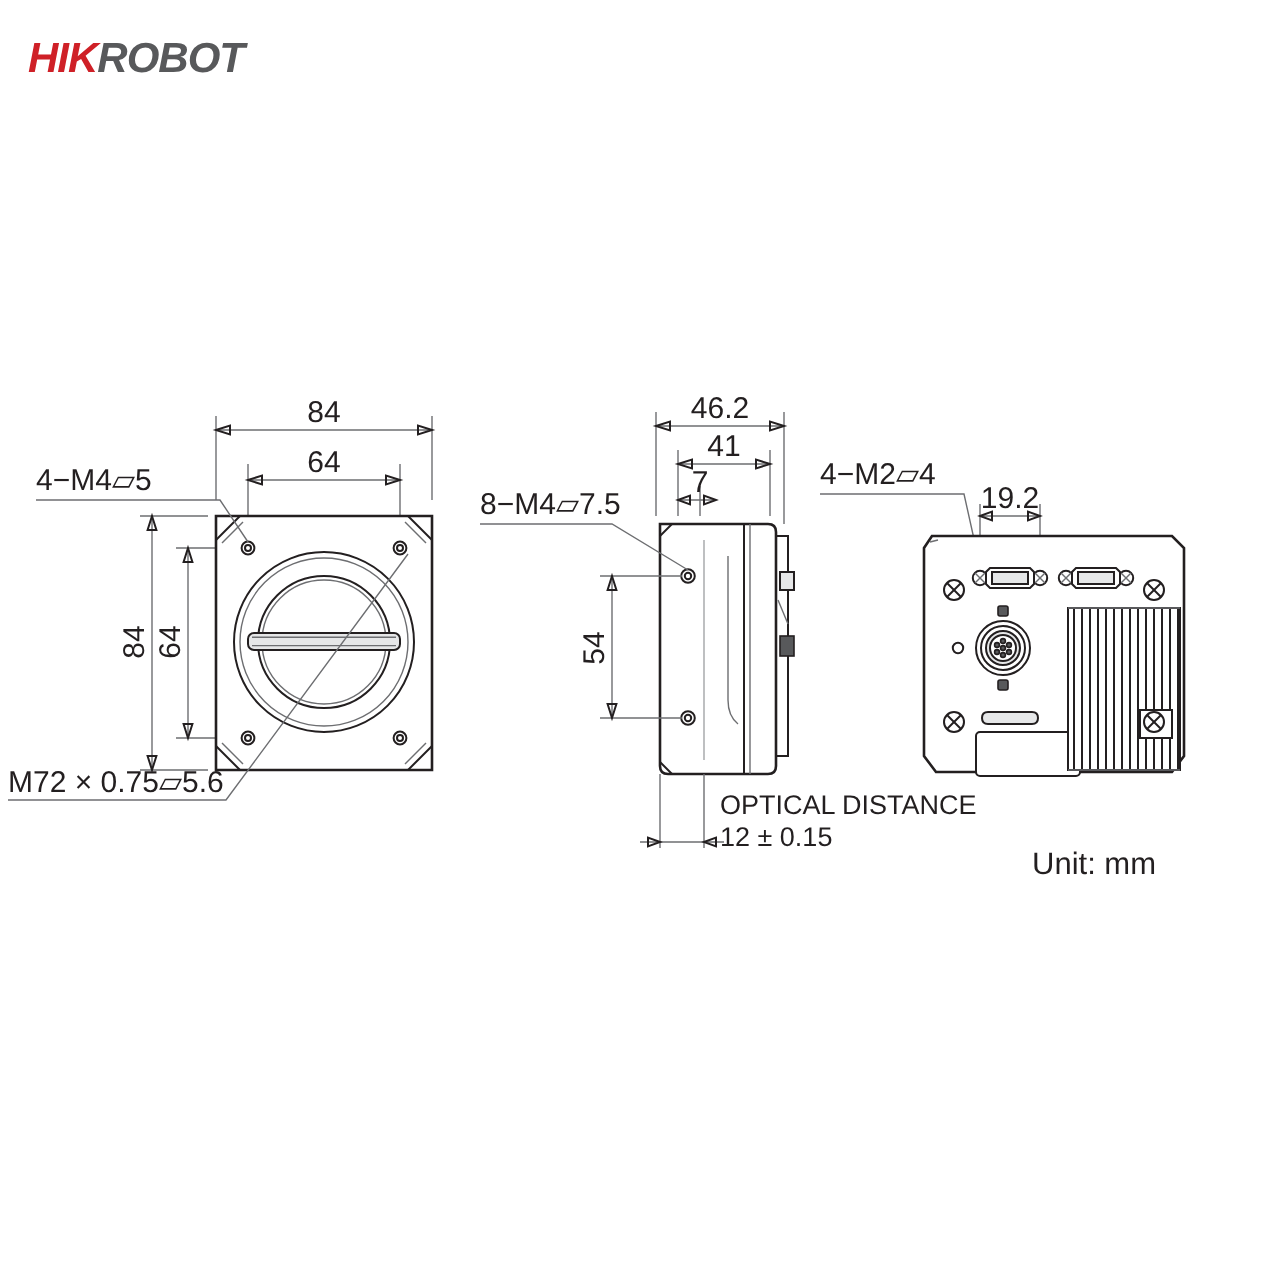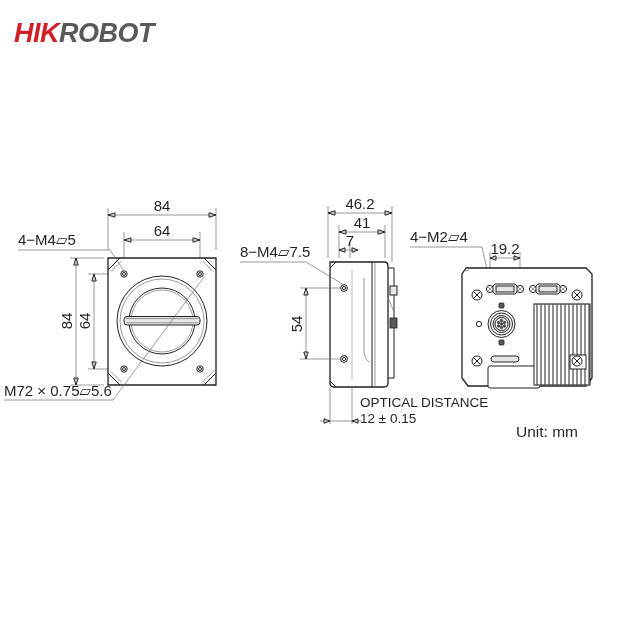--- a/index.html
+++ b/index.html
@@ -5,21 +5,21 @@
   html,body{margin:0;padding:0;background:#ffffff;}
   body{
     width:640px;height:640px;position:relative;overflow:hidden;
     font-family:"Liberation Sans","DejaVu Sans",sans-serif;
     color:#231f20;
   }
   #stage{position:absolute;left:0;top:0;width:640px;height:640px;}
   .logo{
     position:absolute;left:14px;top:18px;
     font-style:italic;font-weight:bold;
-    font-size:27px;letter-spacing:-0.5px;
+    font-size:21px;letter-spacing:-0.5px;
     white-space:nowrap;
     font-family:"Liberation Sans","DejaVu Sans",sans-serif;
   }
   .logo .hik{color:#cf2027;}
   .logo .robot{color:#58595b;}
   svg{position:absolute;left:0;top:0;}
   text{font-family:"Liberation Sans","DejaVu Sans",sans-serif;fill:#231f20;}
   .dim{font-size:15px;}
   .call{font-size:15px;}
   .note{font-size:13.5px;}

